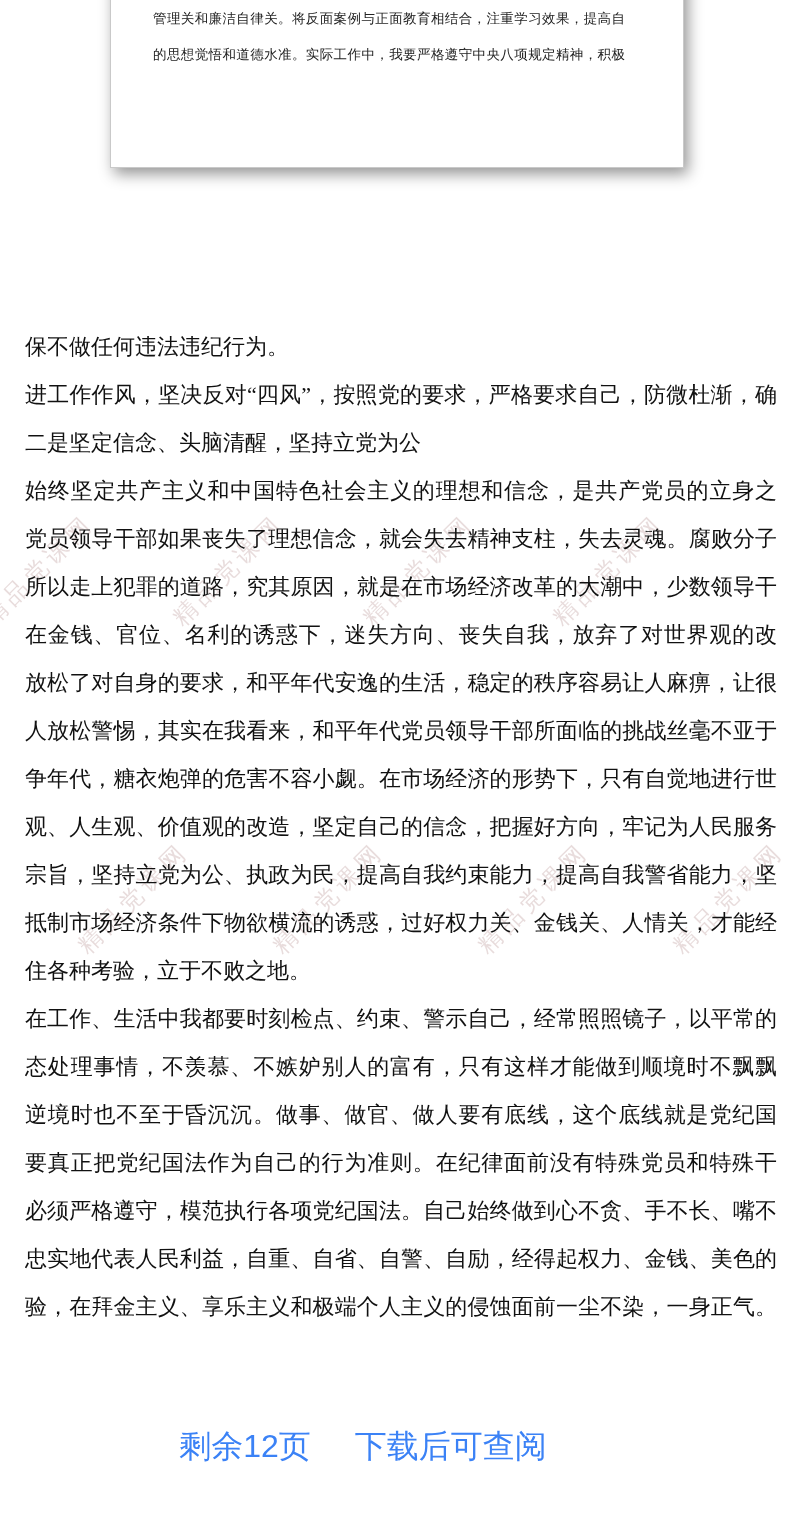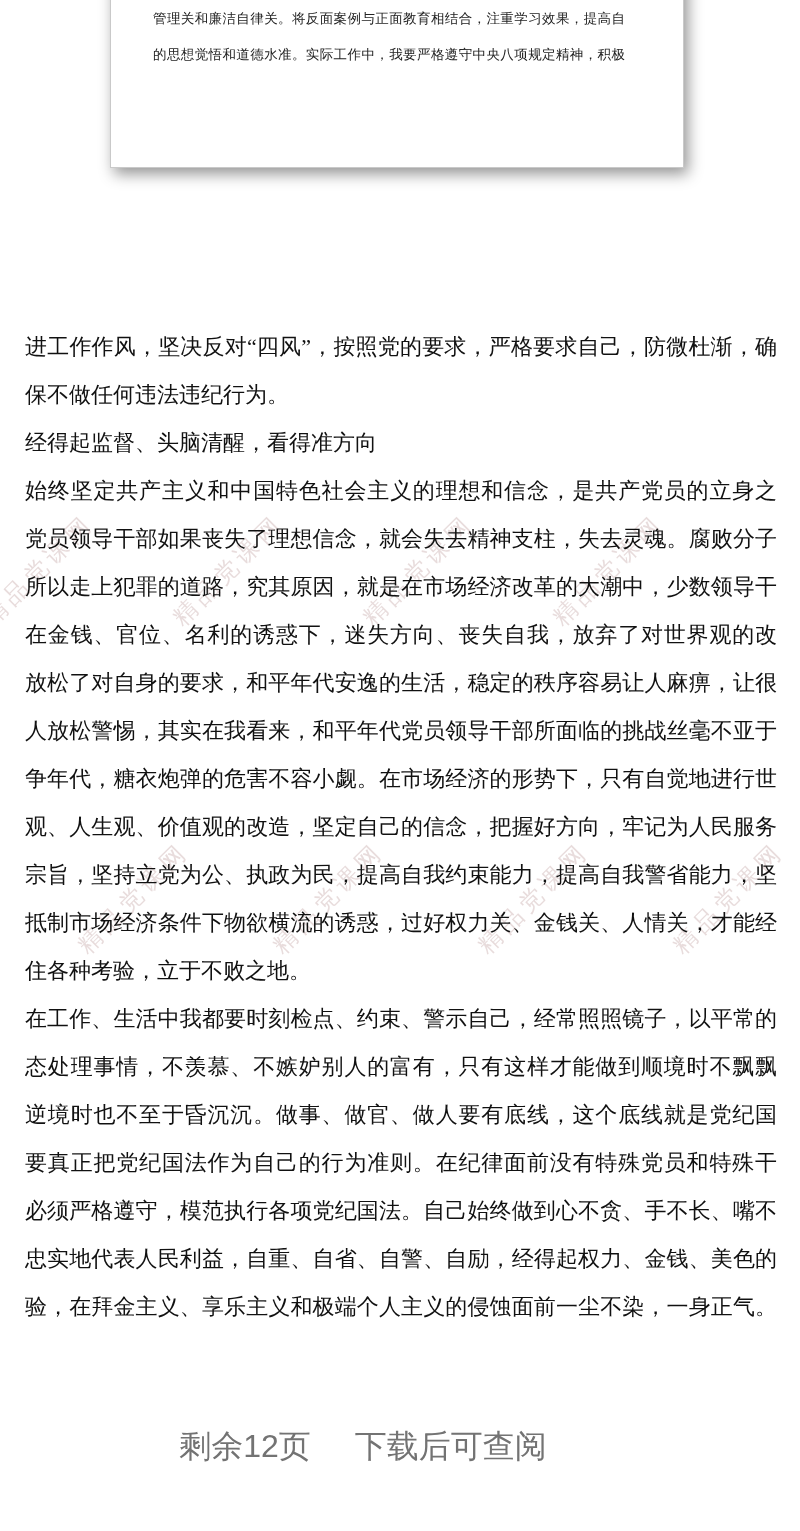--- a/index.html
+++ b/index.html
@@ -33,21 +33,21 @@
   .bline{
     height:48px;line-height:48px;font-size:22px;
     text-align:left;overflow:hidden;
   }
   .bline.j{text-align:justify;text-align-last:justify;}
 
   
   .footer{
     position:absolute;top:1425px;left:363px;transform:translateX(-50%);
     white-space:nowrap;font-family:"Liberation Sans","DejaVu Sans",sans-serif;
-    font-size:32px;color:#737373;line-height:42px;text-align:center;
+    font-size:32px;color:#3b82f6;line-height:42px;text-align:center;
   }
   .footer .hint{margin-left:44px;}
 </style>
 </head>
 <body>
 
 <div>
 
   <div class="preview-card">
     <div class="card-text">
@@ -61,23 +61,23 @@
     <span class="wm" style="left:228px;top:570px">精品党课网</span>
     <span class="wm" style="left:418px;top:570px">精品党课网</span>
     <span class="wm" style="left:608px;top:570px">精品党课网</span>
     <span class="wm" style="left:133px;top:898px">精品党课网</span>
     <span class="wm" style="left:328px;top:898px">精品党课网</span>
     <span class="wm" style="left:533px;top:898px">精品党课网</span>
     <span class="wm" style="left:728px;top:898px">精品党课网</span>
   </div>
 
   <div class="body-text">
+    <div class="bline">保不做任何违法违纪行为。</div>
     <div class="bline j">进工作作风，坚决反对“四风”，按照党的要求，严格要求自己，防微杜渐，确</div>
-    <div class="bline">保不做任何违法违纪行为。</div>
-    <div class="bline">经得起监督、头脑清醒，看得准方向</div>
+    <div class="bline">二是坚定信念、头脑清醒，坚持立党为公</div>
     <div class="bline j">始终坚定共产主义和中国特色社会主义的理想和信念，是共产党员的立身之本。</div>
     <div class="bline j">党员领导干部如果丧失了理想信念，就会失去精神支柱，失去灵魂。腐败分子之</div>
     <div class="bline j">所以走上犯罪的道路，究其原因，就是在市场经济改革的大潮中，少数领导干部</div>
     <div class="bline j">在金钱、官位、名利的诱惑下，迷失方向、丧失自我，放弃了对世界观的改造，</div>
     <div class="bline j">放松了对自身的要求，和平年代安逸的生活，稳定的秩序容易让人麻痹，让很多</div>
     <div class="bline j">人放松警惕，其实在我看来，和平年代党员领导干部所面临的挑战丝毫不亚于战</div>
     <div class="bline j">争年代，糖衣炮弹的危害不容小觑。在市场经济的形势下，只有自觉地进行世界</div>
     <div class="bline j">观、人生观、价值观的改造，坚定自己的信念，把握好方向，牢记为人民服务的</div>
     <div class="bline j">宗旨，坚持立党为公、执政为民，提高自我约束能力，提高自我警省能力，坚决</div>
     <div class="bline j">抵制市场经济条件下物欲横流的诱惑，过好权力关、金钱关、人情关，才能经受</div>

